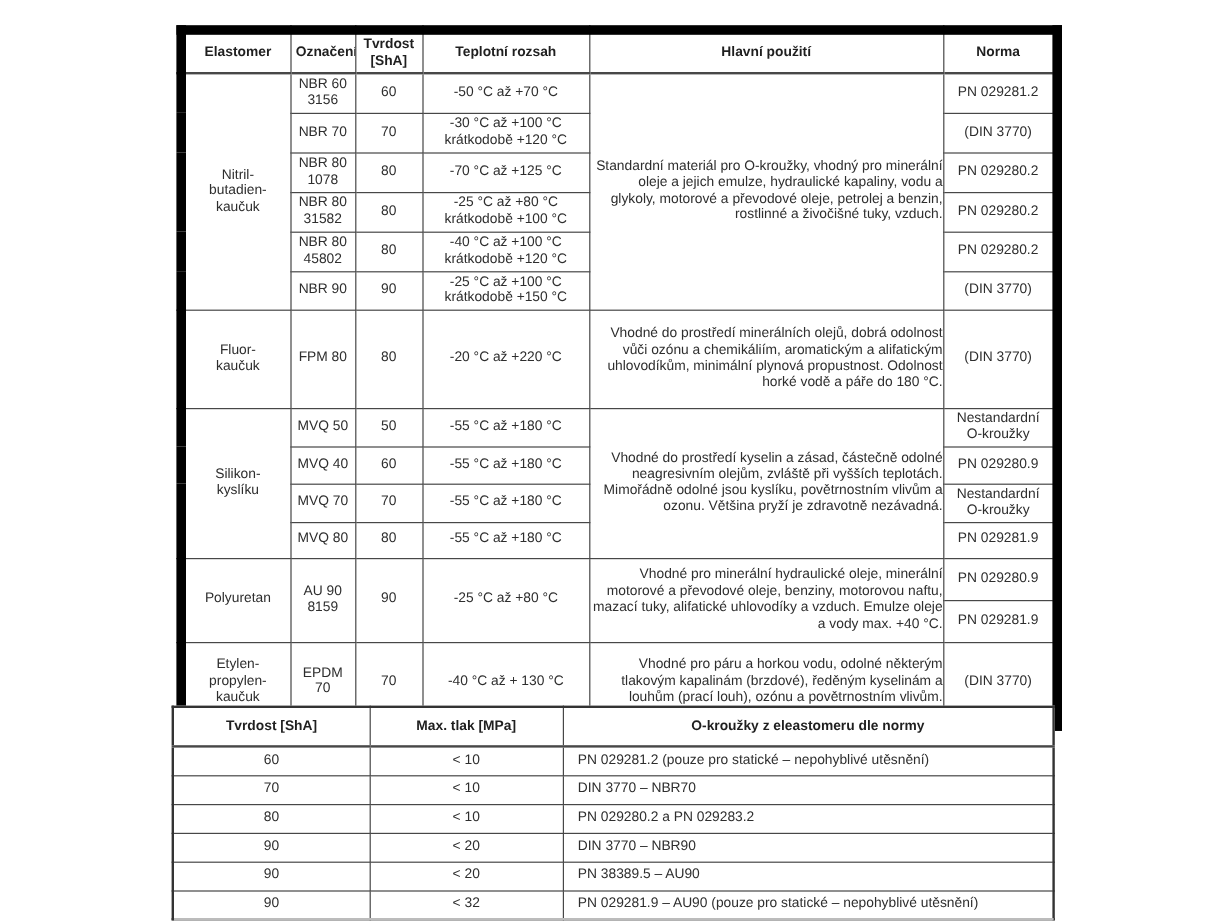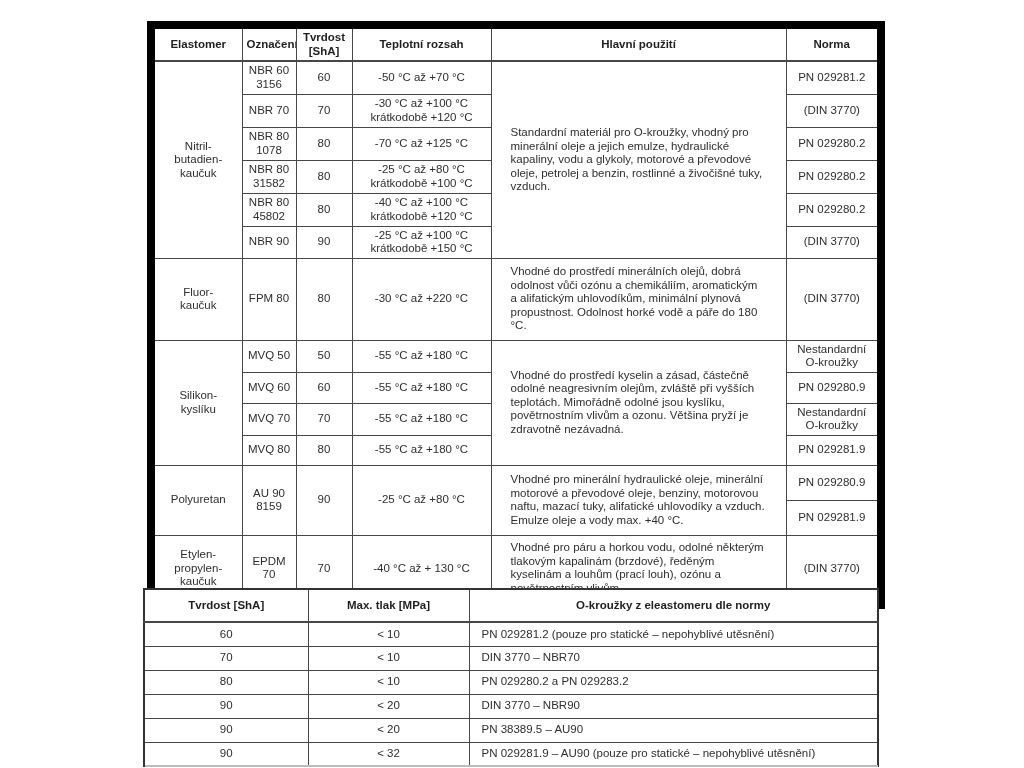--- a/index.html
+++ b/index.html
@@ -19,21 +19,21 @@
     text-align: center;
     vertical-align: middle;
     padding: 2px 4px;
     white-space: pre-line;
     box-sizing: border-box;
     overflow: hidden;
   }
   .t1 { left: 147px; top: 8px; width: 730px; border: 8px solid #000000; margin-top: 13px; }
   .t2 { left: 143px; top: 588px; width: 734px; border: 2px solid #333333; }
   tr.hdr td { font-weight: bold; border-bottom-width: 2px; color: #1f1f1f; }
-  td.use { text-align: left; padding: 3px 19px; }
+  td.use { text-align: right; padding: 3px 0; }
   td.norm-left { text-align: left; padding-left: 12px; }
   .shadow-line { position: absolute; left: 145px; top: 765px; width: 733px; height: 2px; background: #bcbcbc; }
 </style>
 </head>
 <body>
 
 <div class="page">
 
   <table class="t1">
     <colgroup>
@@ -102,37 +102,37 @@
         <td>-25 °C až +100 °C
 krátkodobě +150 °C</td>
         <td>(DIN 3770)</td>
       </tr>
 
       <tr style="height:82px">
         <td>Fluor-
 kaučuk</td>
         <td>FPM 80</td>
         <td>80</td>
-        <td>-30 °C až +220 °C</td>
+        <td>-20 °C až +220 °C</td>
         <td class="use">Vhodné do prostředí minerálních olejů, dobrá odolnost vůči ozónu a chemikáliím, aromatickým a alifatickým uhlovodíkům, minimální plynová propustnost. Odolnost horké vodě a páře do 180 °C.</td>
         <td>(DIN 3770)</td>
       </tr>
 
       <tr style="height:31px">
         <td rowspan="4">Silikon-
 kyslíku</td>
         <td>MVQ 50</td>
         <td>50</td>
         <td>-55 °C až +180 °C</td>
         <td rowspan="4" class="use">Vhodné do prostředí kyselin a zásad, částečně odolné neagresivním olejům, zvláště při vyšších teplotách. Mimořádně odolné jsou kyslíku, povětrnostním vlivům a ozonu. Většina pryží je zdravotně nezávadná.</td>
         <td>Nestandardní
 O-kroužky</td>
       </tr>
       <tr style="height:31px">
-        <td>MVQ 60</td>
+        <td>MVQ 40</td>
         <td>60</td>
         <td>-55 °C až +180 °C</td>
         <td>PN 029280.9</td>
       </tr>
       <tr style="height:31px">
         <td>MVQ 70</td>
         <td>70</td>
         <td>-55 °C až +180 °C</td>
         <td>Nestandardní
 O-kroužky</td>

